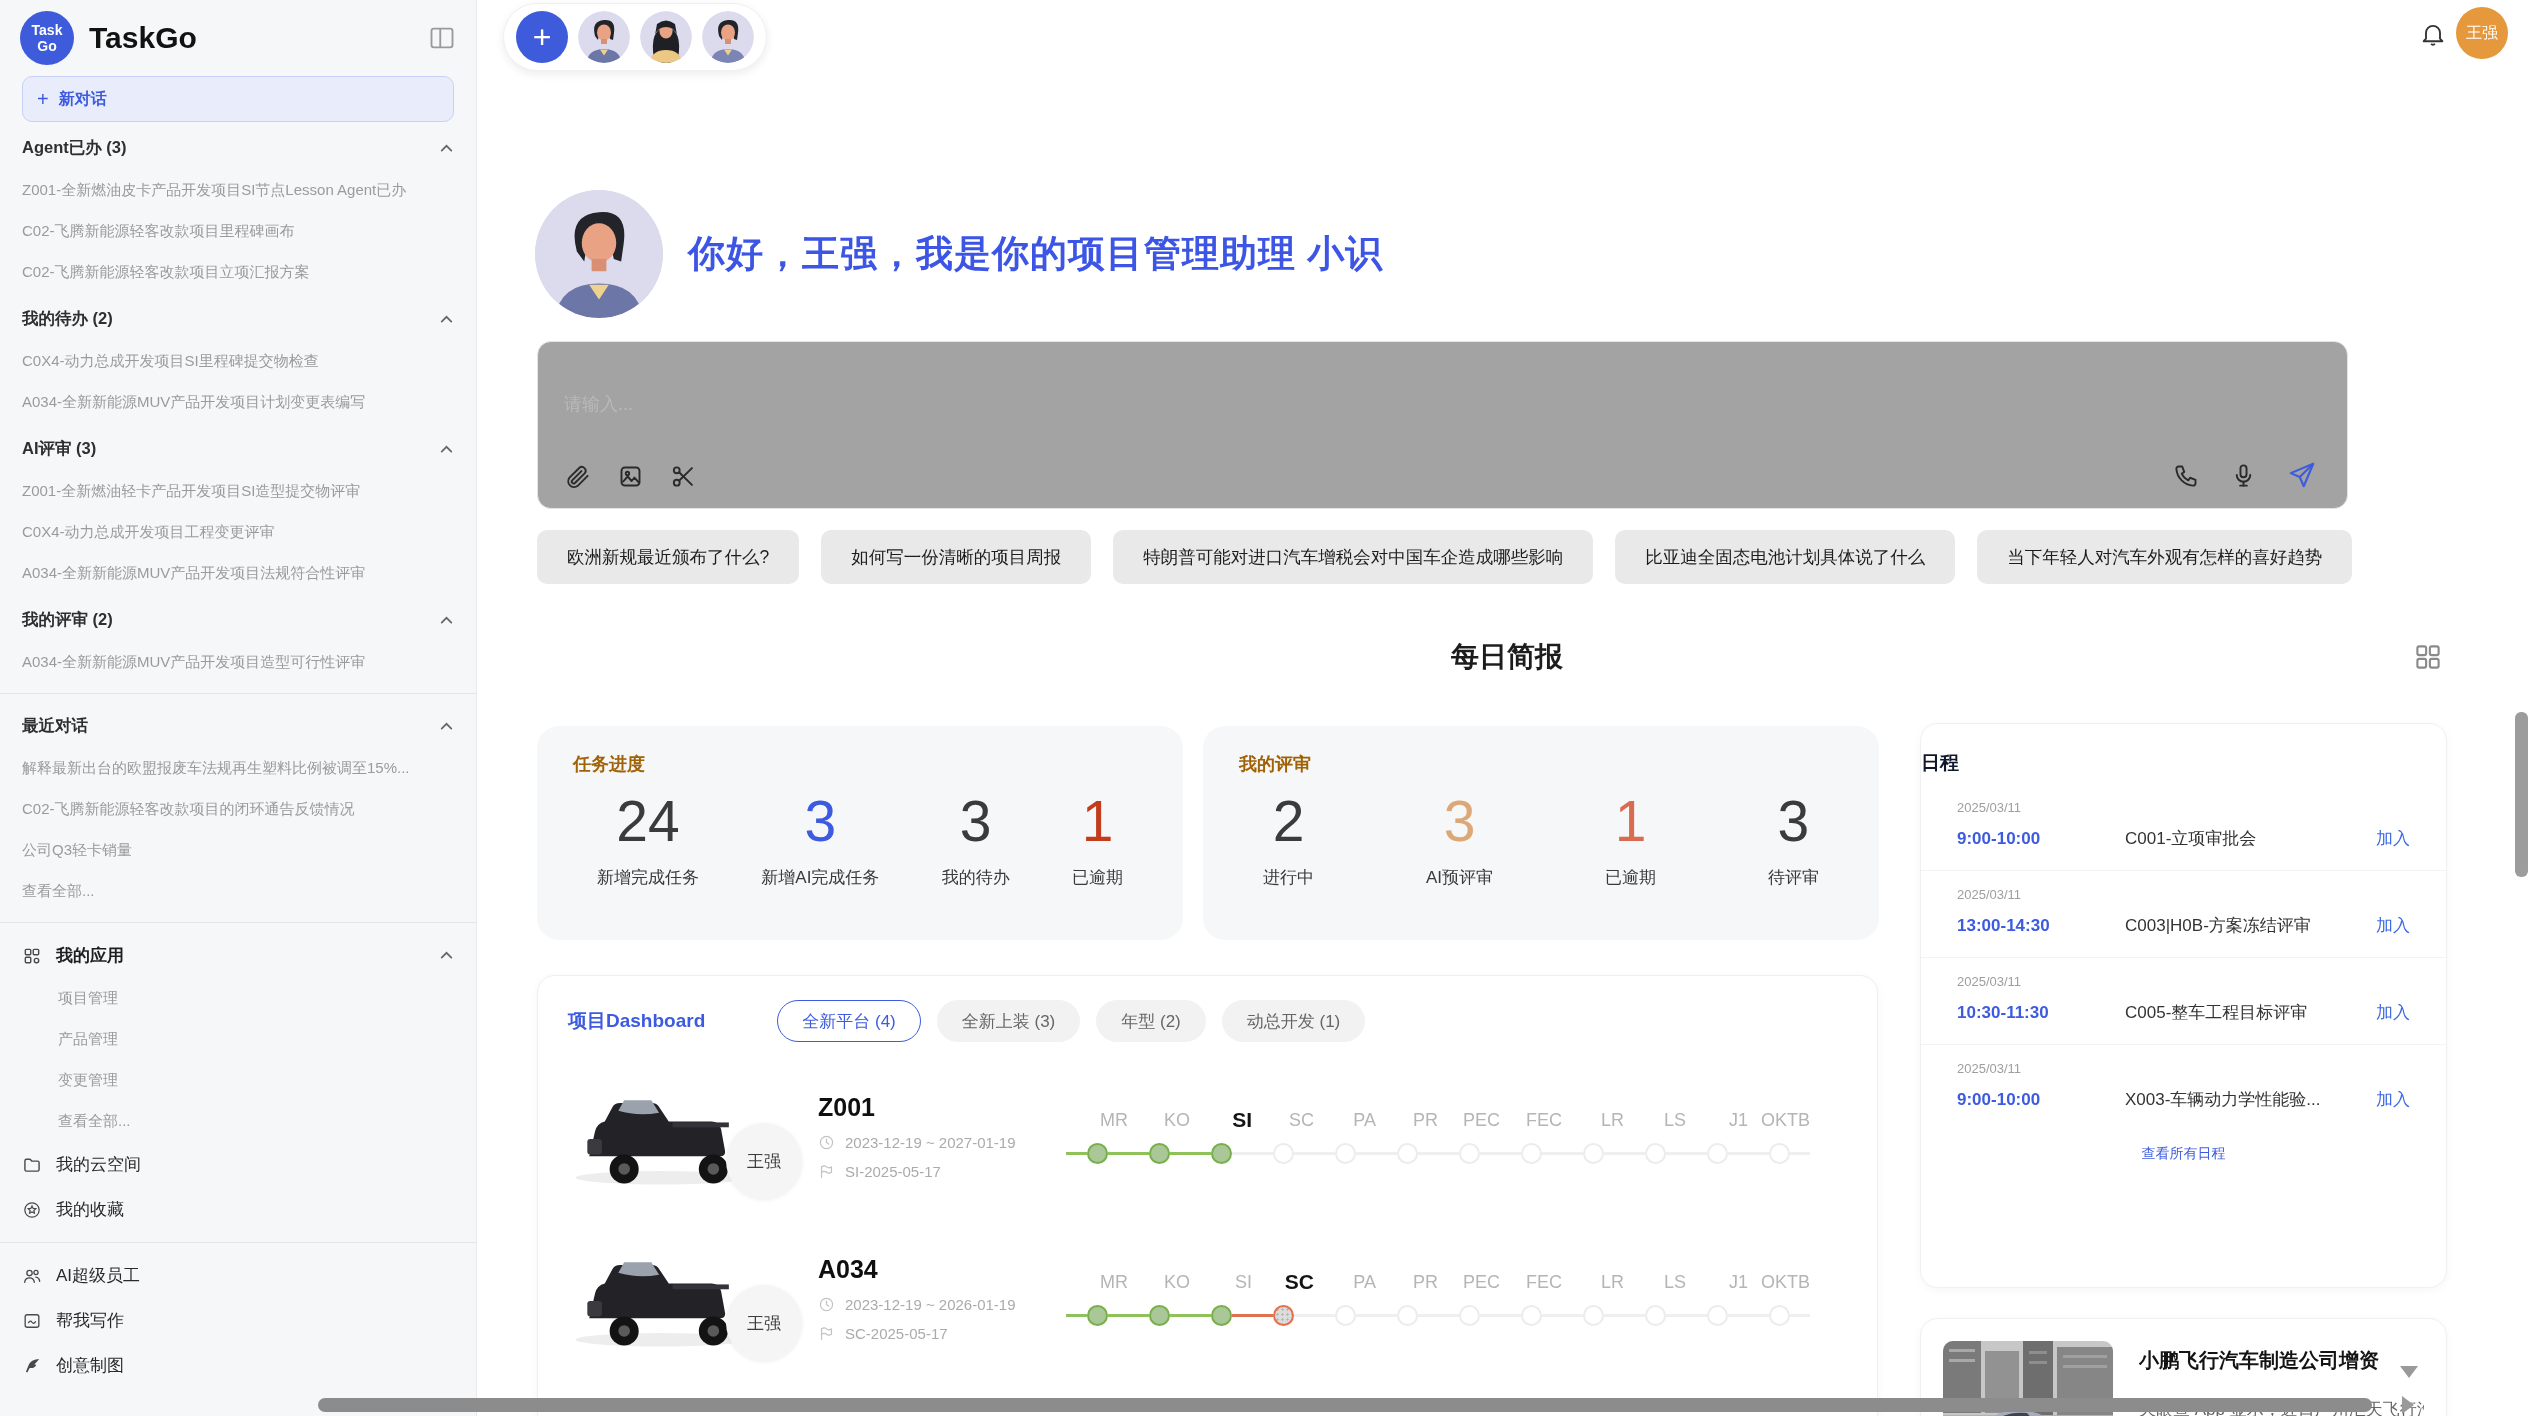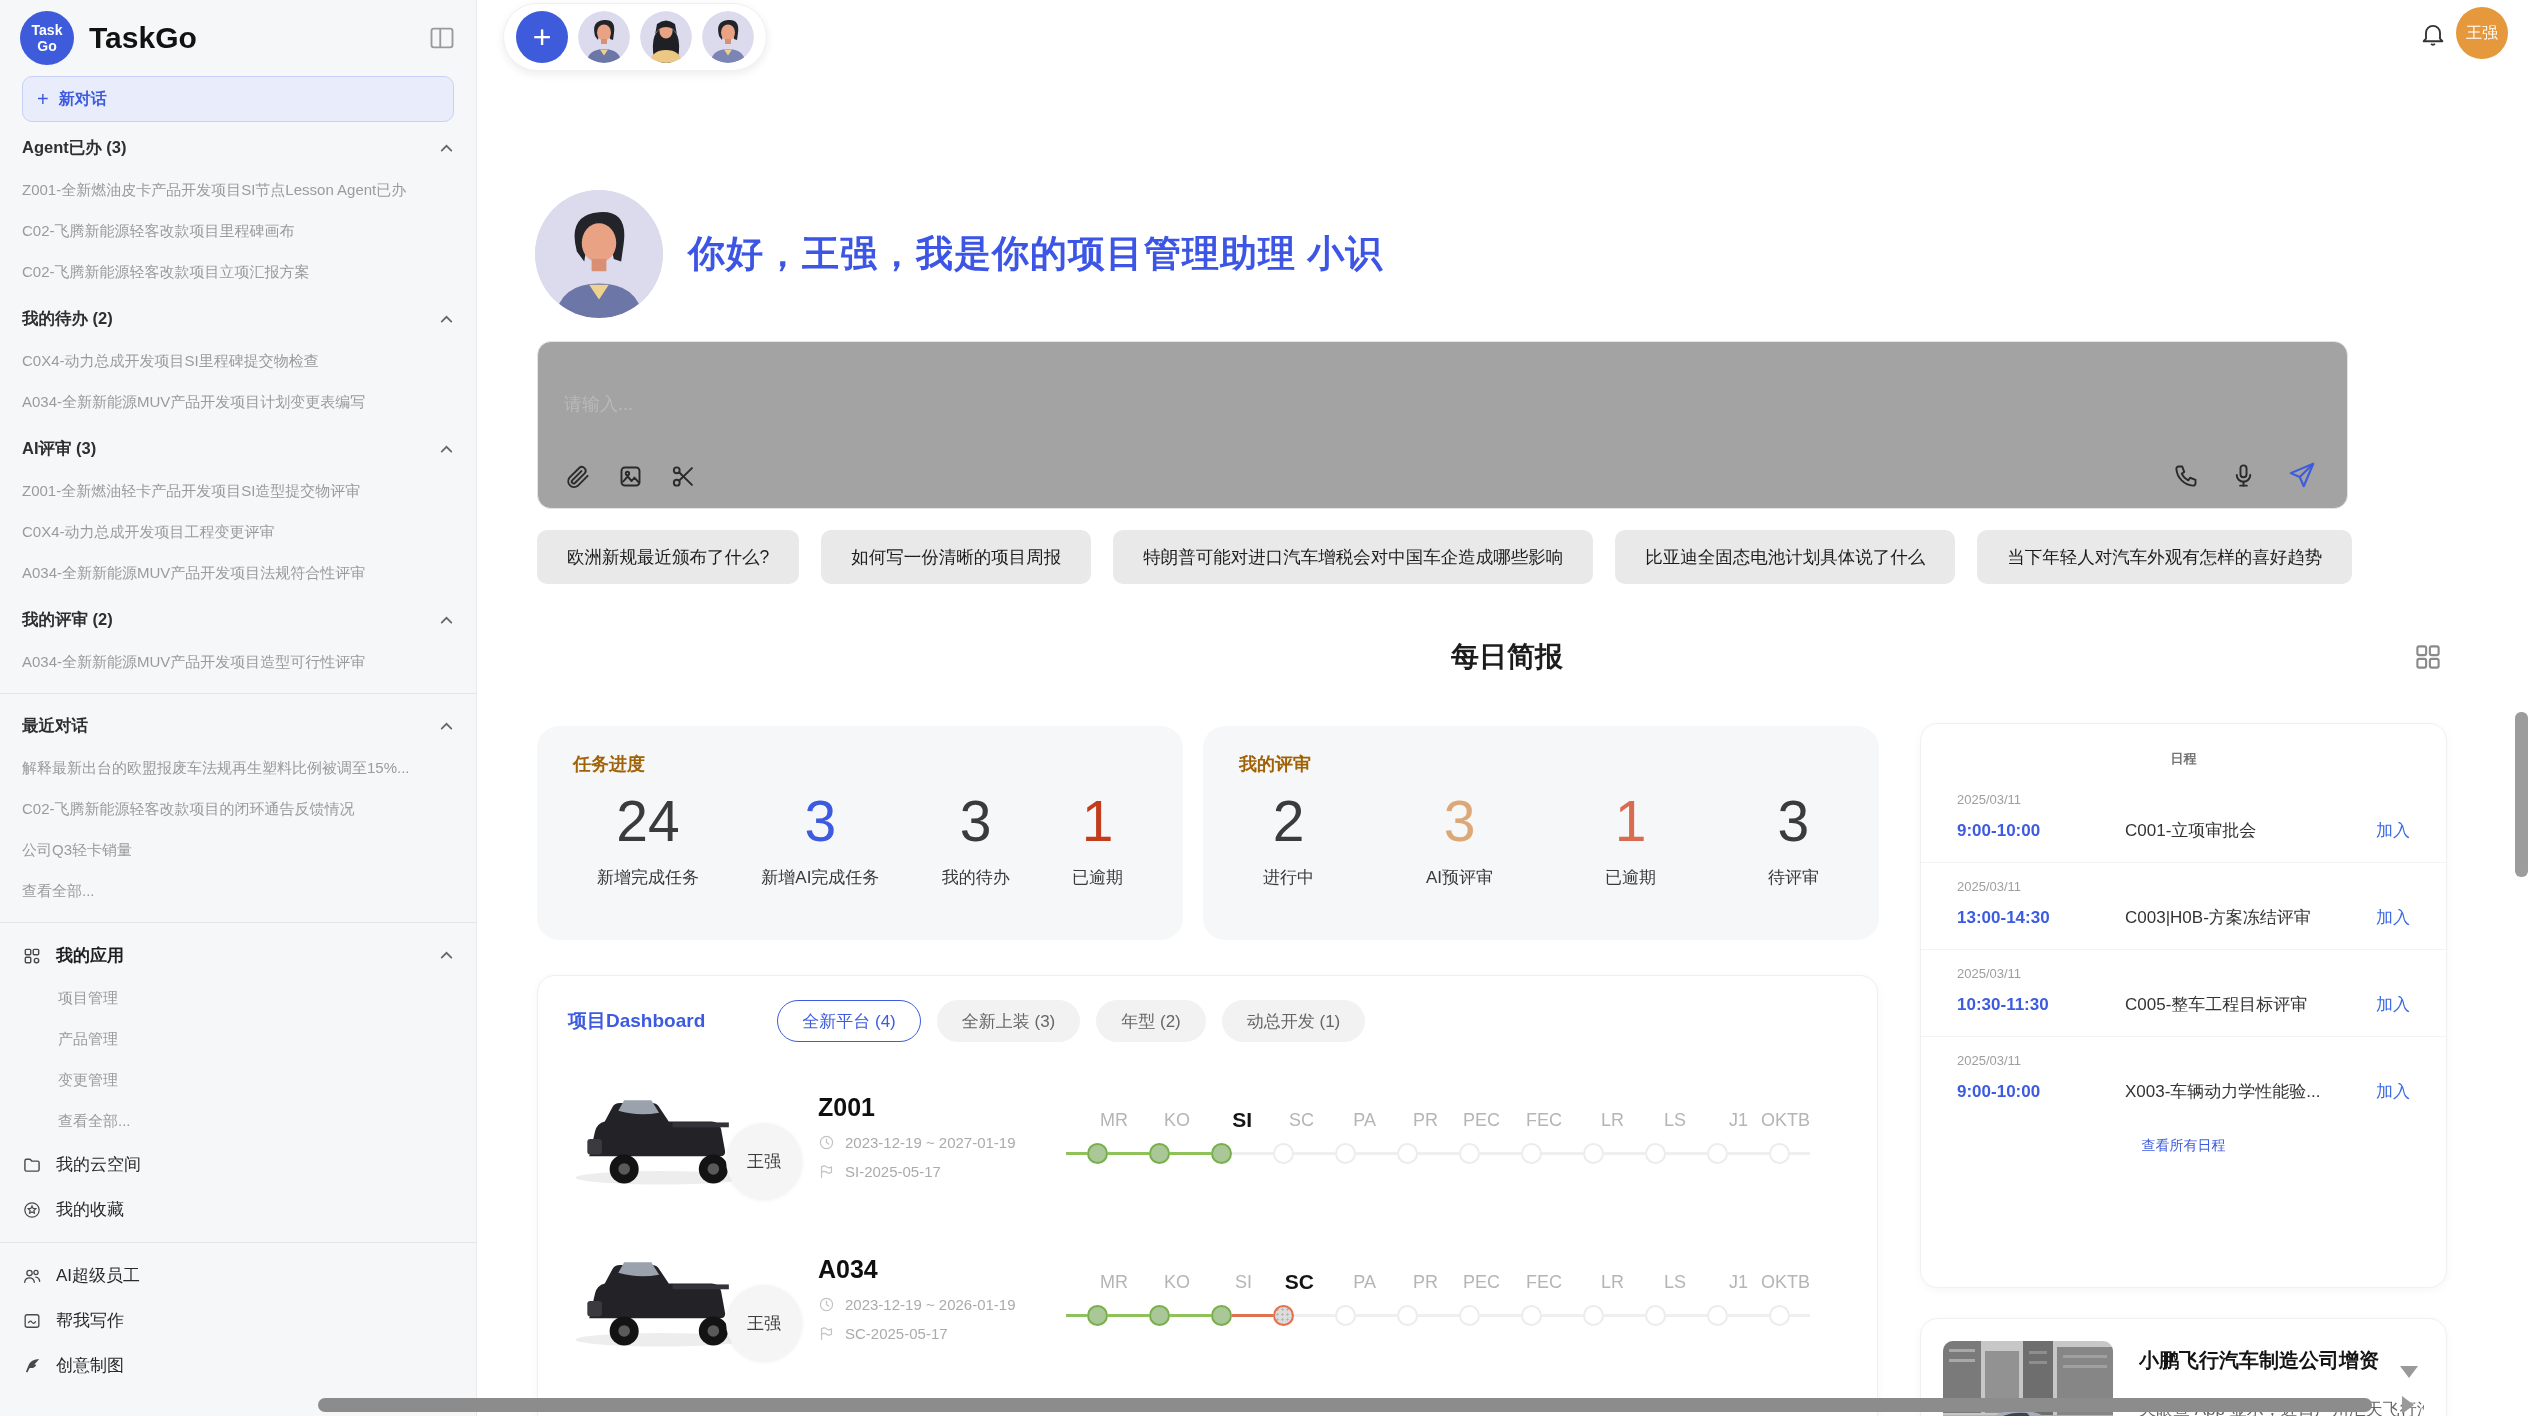--- a/index.html
+++ b/index.html
@@ -90,21 +90,21 @@
   .ms-label.current { color:#141414; font-weight:800; font-size:21px; }
   .ms-dotrow { display:flex; align-items:center; height:26px; margin-top:6px; }
   .seg { flex:1; height:3px; }
   .dot { width:21px; height:21px; border-radius:50%; flex:none; }
   .dot.done { background:#A9C797; border:2px solid #79AE4F; }
   .dot.pending { background:#FFF; border:2px solid #ECECEC; }
   .dot.overdue { background:#DCDCDC; background-image:radial-gradient(#B9B9B9 1.2px, transparent 1.2px); background-size:5px 5px; border:2px solid #E0714E; }
 
   
   .sched-card { position:absolute; left:1920px; top:723px; width:527px; height:565px; background:#fff; border:1px solid #F0F0F0; border-radius:18px; box-shadow:0 2px 10px rgba(0,0,0,.04); overflow:hidden; }
-  .sched-title { text-align:center; padding-top:26px; color:#737373; font-size:13px; font-weight:600; }
+  .sched-title { padding-top:26px; color:#0f172a; font-size:19px; font-weight:600; }
   .sched-list { margin-top:8px; }
   .sched-ev { padding:16px 36px 20px 36px; border-bottom:1px solid #F3F3F3; }
   .sched-ev:last-child { border-bottom:none; }
   .ev-date { color:#9E9E9E; font-size:13px; }
   .ev-row { display:flex; align-items:center; margin-top:12px; }
   .ev-time { color:#3D5BE0; font-size:17px; font-weight:700; width:168px; flex:none; }
   .ev-name { color:#333; font-size:17px; flex:1; white-space:nowrap; overflow:hidden; }
   .ev-join { color:#3D6BE5; font-size:17px; cursor:pointer; flex:none; }
   .sched-footer { text-align:center; color:#3D5BE0; font-size:14px; padding:14px 0; cursor:pointer; }
 

